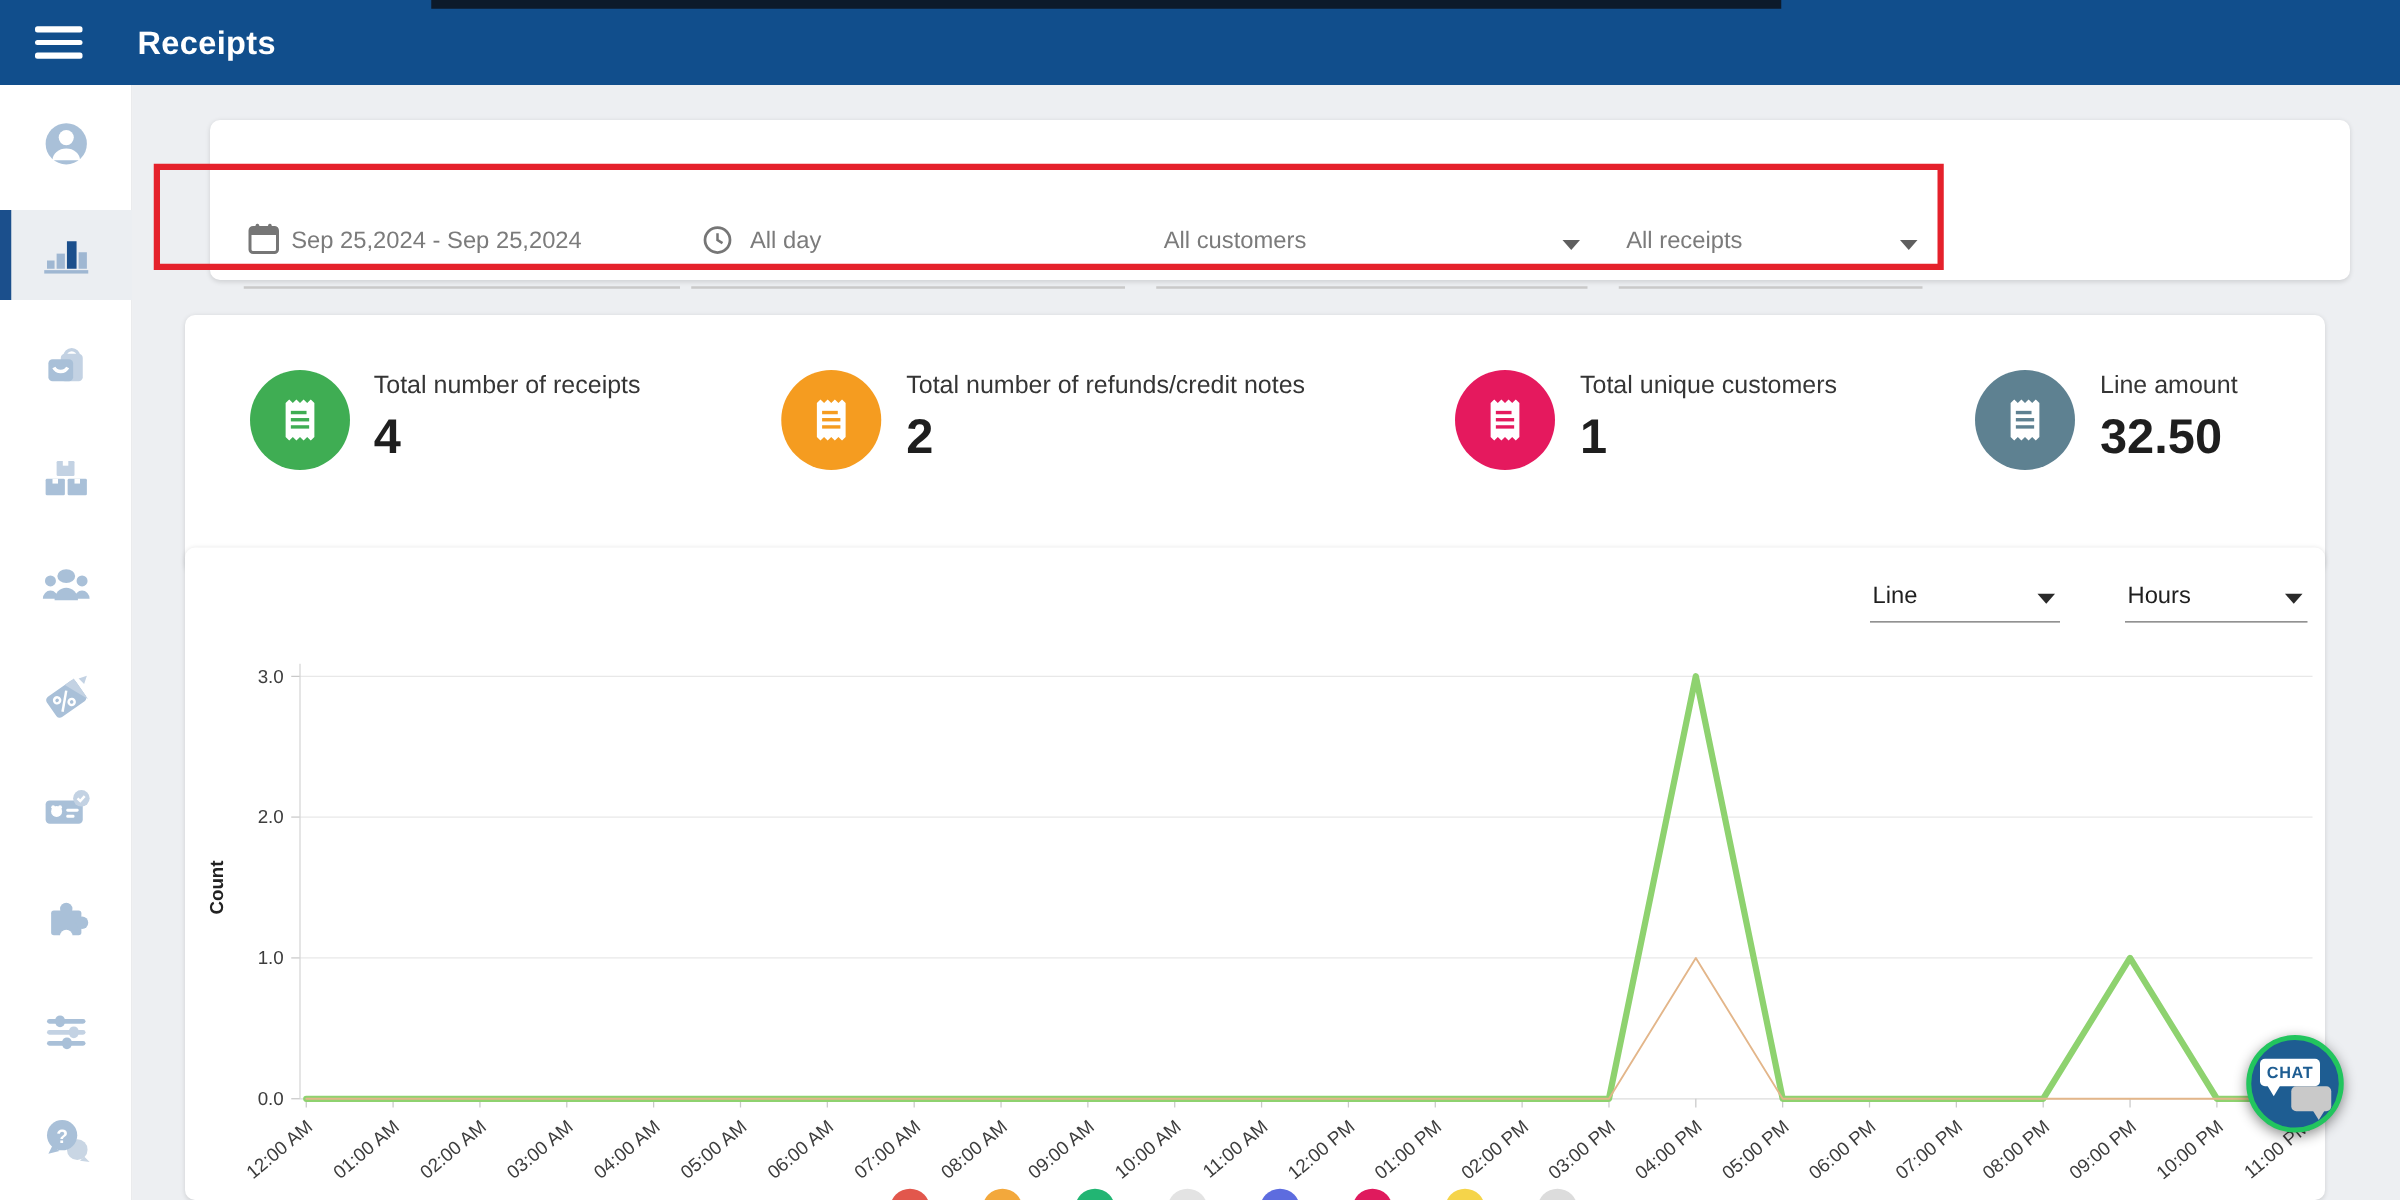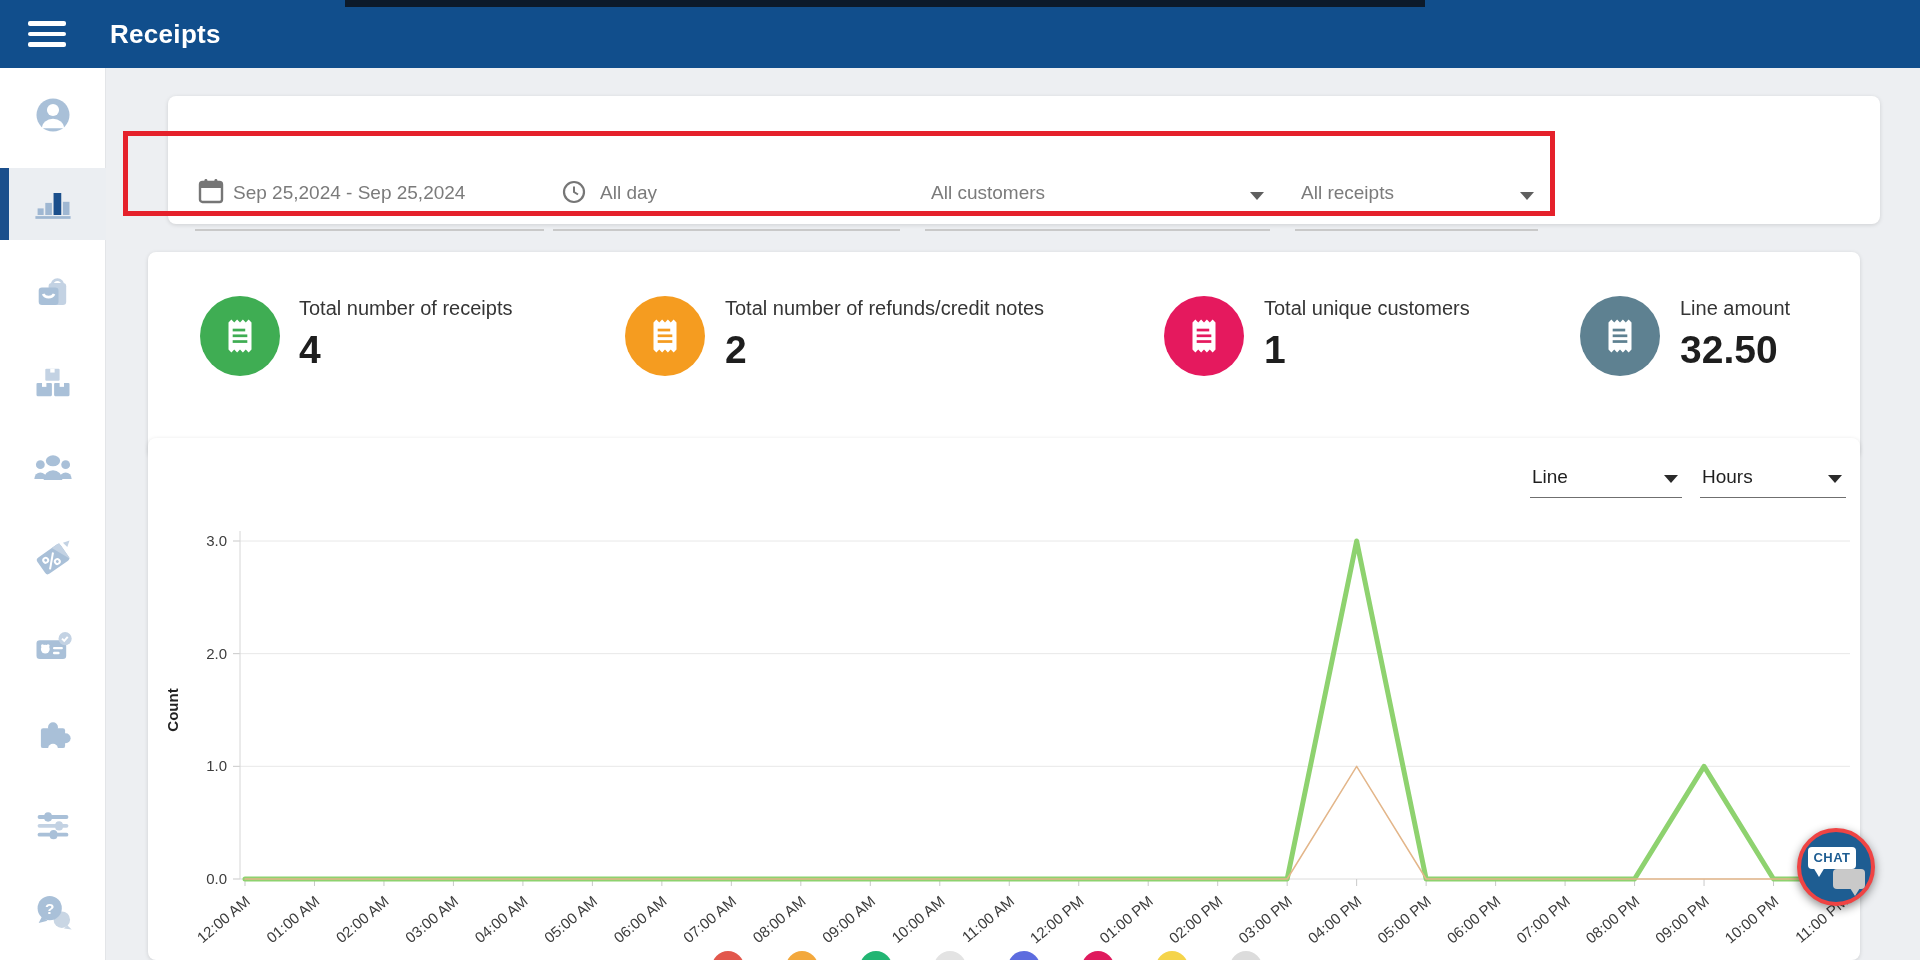--- a/index.html
+++ b/index.html
@@ -34,21 +34,21 @@
   .stat-label { position:absolute; top:45px; font-size:20px; color:#353535; white-space:nowrap; }
   .stat-value { position:absolute; top:76px; font-size:39px; font-weight:bold; color:#1e1e1e; }
   
   #chart-card { left:148px; top:438px; width:1712px; height:522px; overflow:hidden; }
   .dd { position:absolute; top:22px; height:38px; border-bottom:1px solid #6f6f6f; cursor:pointer; }
   .dd-text { position:absolute; left:2px; top:6px; font-size:19px; color:#1f1f1f; }
   .dd-chevron { position:absolute; right:4px; top:15px; width:0; height:0; border-left:7px solid transparent; border-right:7px solid transparent; border-top:8px solid #2a2a2a; }
   #chart { position:absolute; left:0; top:0; }
   
   #chat-btn { position:absolute; left:1797px; top:828px; width:78px; height:78px; border-radius:50%;
-    background:#1e5d92; border:4px solid #ef4444; box-shadow:0 3px 10px rgba(0,0,0,.45); z-index:10; cursor:pointer; }
+    background:#1e5d92; border:4px solid #22c55e; box-shadow:0 3px 10px rgba(0,0,0,.45); z-index:10; cursor:pointer; }
   .chat-label { position:absolute; left:7px; top:15px; width:48px; height:22px; background:#fff; border-radius:4px;
     font-size:13px; font-weight:bold; color:#1e5d92; text-align:center; line-height:22px; letter-spacing:.5px; }
   .chat-tail { position:absolute; left:12px; top:35px; width:0; height:0; border-left:6px solid transparent; border-right:6px solid transparent; border-top:10px solid #fff; }
   .chat-bubble { position:absolute; left:32px; top:37px; width:32px; height:20px; background:#c9c9c9; border-radius:4px; }
   .chat-bubble::after { content:""; position:absolute; right:5px; top:19px; width:0; height:0; border-left:5px solid transparent; border-right:5px solid transparent; border-top:8px solid #c9c9c9; }
 </style>
 </head>
 <body>
 
 <div class="appbar">
@@ -303,21 +303,21 @@
       <polyline points="97,441 166.47826086956522,441 235.95652173913044,441 305.4347826086956,441 374.9130434782609,441 444.39130434782606,441 513.8695652173913,441 583.3478260869565,441 652.8260869565217,441 722.304347826087,441 791.7826086956521,441 861.2608695652174,441 930.7391304347826,441 1000.2173913043479,441 1069.695652173913,441 1139.1739130434783,441 1208.6521739130435,328.33333333333337 1278.1304347826087,441 1347.608695652174,441 1417.0869565217392,441 1486.5652173913043,441 1556.0434782608695,441 1625.5217391304348,441 1695,441" fill="none" stroke="#e3b68a" stroke-width="1.5" stroke-linejoin="round" stroke-linecap="round"></polyline>
       <circle cx="580" cy="529" r="16" fill="#e2574c"></circle>
       <circle cx="654" cy="529" r="16" fill="#f3a83c"></circle>
       <circle cx="728" cy="529" r="16" fill="#22b573"></circle>
       <circle cx="802" cy="529" r="16" fill="#e3e3e3"></circle>
       <circle cx="876" cy="529" r="16" fill="#5d6cdf"></circle>
       <circle cx="950" cy="529" r="16" fill="#df1a5d"></circle>
       <circle cx="1024" cy="529" r="16" fill="#f5d44a"></circle>
       <circle cx="1098" cy="529" r="16" fill="#dcdcdc"></circle>
     </svg>
-  <div class="dd" style="left:1382px;width:152px">
+  <div class="dd" style="left:1348px;width:152px">
     <div class="dd-text">Line</div>
     <div class="dd-chevron"></div>
   </div>
   <div class="dd" style="left:1552px;width:146px">
     <div class="dd-text">Hours</div>
     <div class="dd-chevron"></div>
   </div>
 </div>
 
 <div id="chat-btn">

